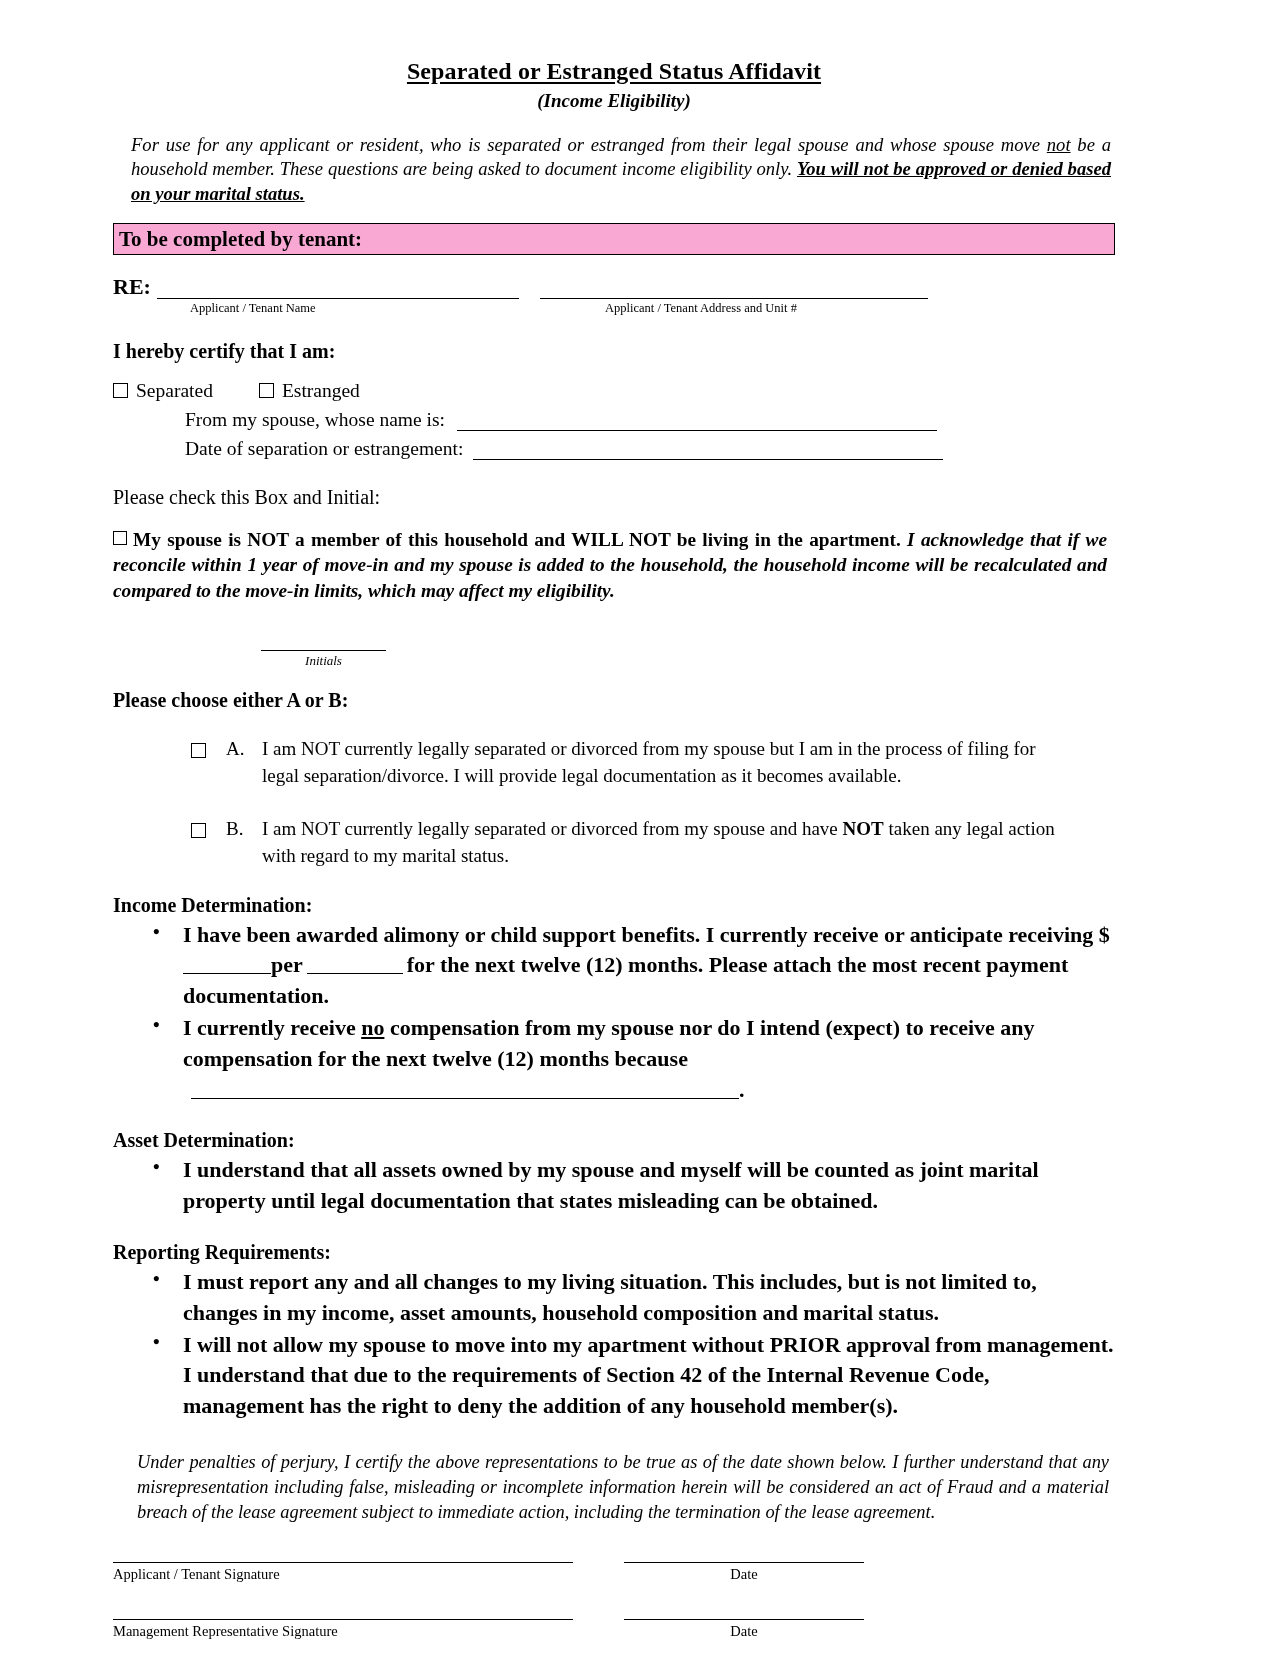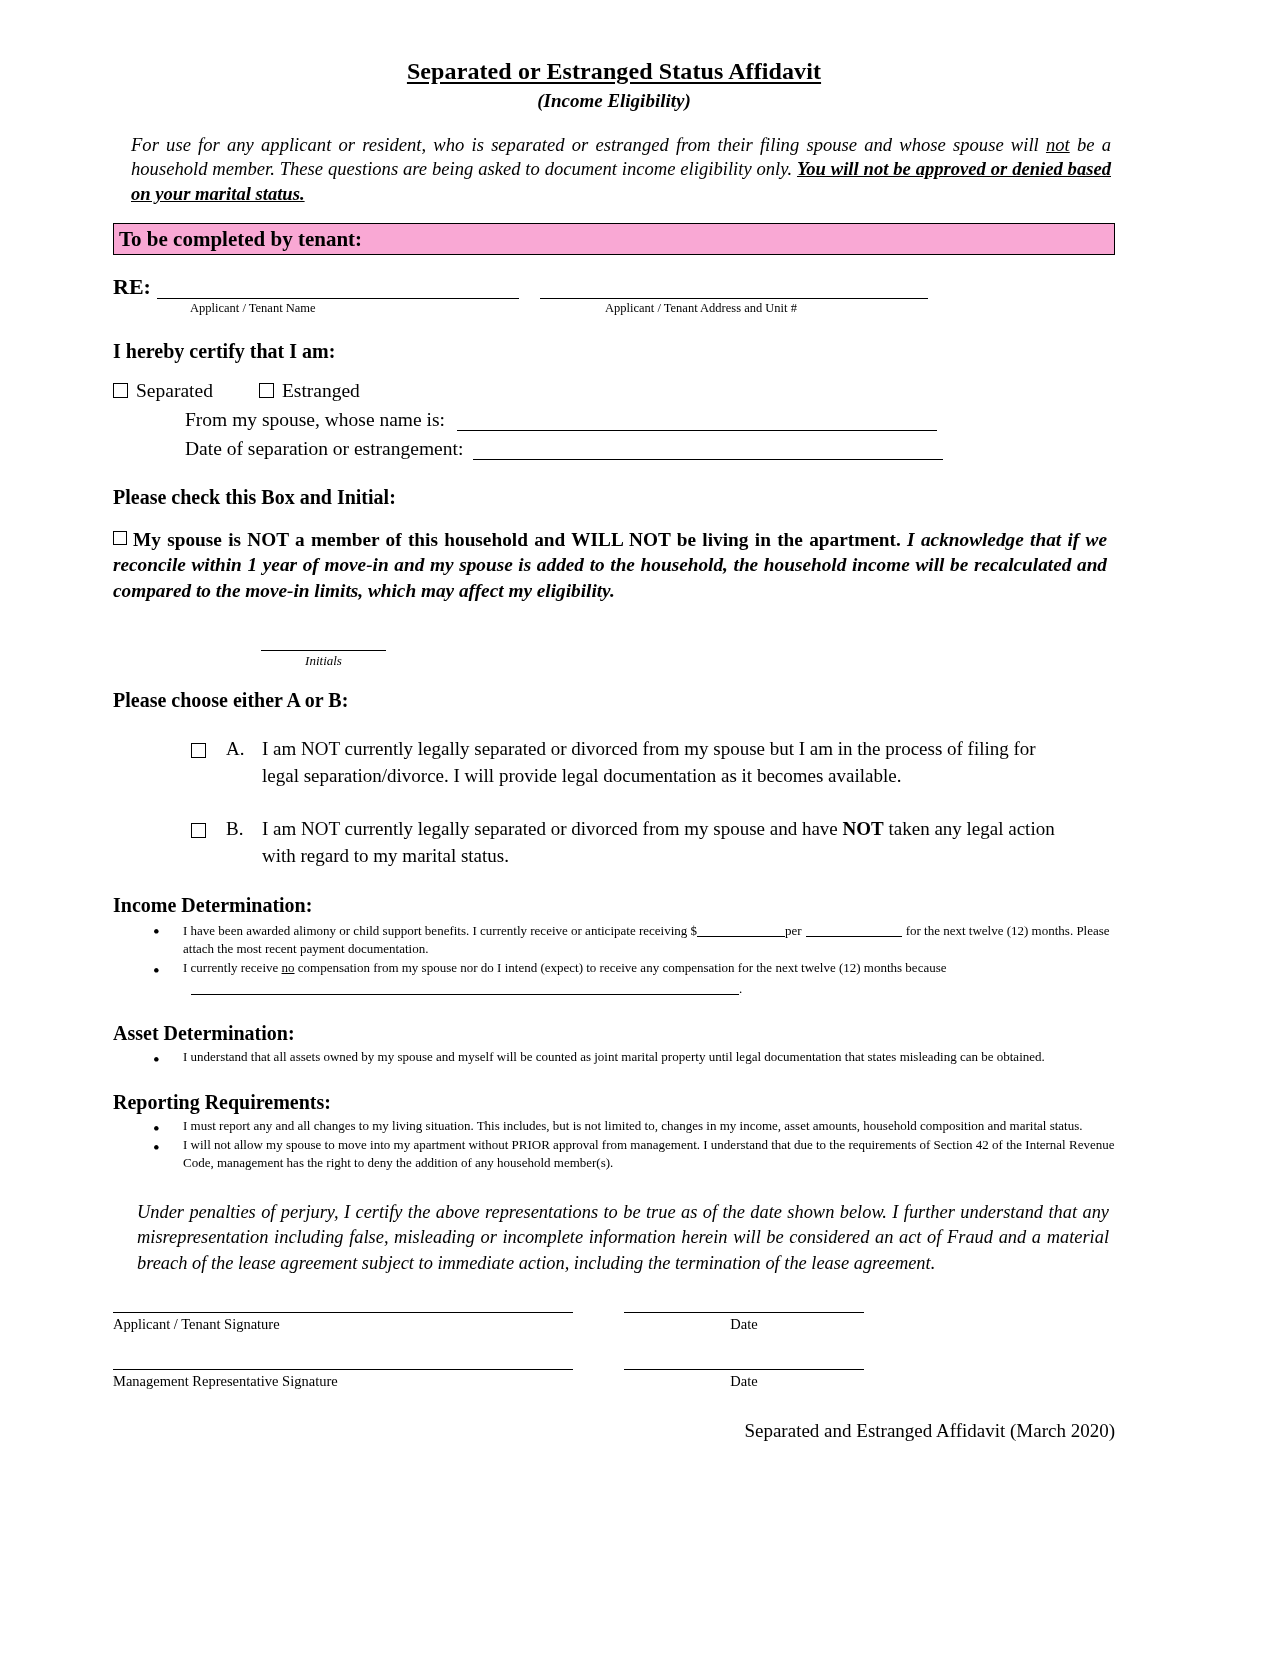--- a/index.html
+++ b/index.html
@@ -127,21 +127,21 @@
     font-size: 19.5px;
     display: flex;
     align-items: flex-end;
   }
   .sub-line .blank { height: 19px; }
   .sp-name-blank { width: 480px; margin-left: 12px; }
   .sp-date-blank { width: 470px; margin-left: 10px; }
 
   
   .sec-head {
-    font-weight: bold;
+    font-weight: normal;
     font-size: 20px;
     margin-top: 26px;
   }
   .spouse-para {
     margin-top: 18px;
     font-size: 19.3px;
     line-height: 1.33;
     font-weight: bold;
     text-align: justify;
     padding-right: 8px;
@@ -211,24 +211,25 @@
     margin-top: 24px;
   }
   ul.bullets {
     margin: 3px 0 0 0;
     padding: 0;
     list-style: none;
   }
   ul.bullets li {
     position: relative;
     padding-left: 70px;
-    font-size: 13px;
+    font-size: 22px;
     line-height: 1.4;
     margin-top: 1px;
     padding-right: 0px;
+    font-weight: bold;
   }
   ul.bullets li::before {
     content: "\2022";
     position: absolute;
     left: 40px;
     top: -1px;
     font-size: 19px;
   }
   .inline-blank {
     display: inline-block;
@@ -287,21 +288,21 @@
 </style>
 </head>
 <body>
 
 <div class="page">
   <div class="content">
 
     <div class="doc-title"><span>Separated or Estranged Status Affidavit</span></div>
     <div class="doc-subtitle">(Income Eligibility)</div>
 
-    <div class="intro"><span>For use for any applicant or resident, who is separated or estranged from their filing spouse and whose spouse will </span><span class="u">not</span><span> be a household member. These questions are being asked to document income eligibility only. </span><span class="bu">You will not be approved or denied based on your marital status.</span></div>
+    <div class="intro"><span>For use for any applicant or resident, who is separated or estranged from their legal spouse and whose spouse move </span><span class="u">not</span><span> be a household member. These questions are being asked to document income eligibility only. </span><span class="bu">You will not be approved or denied based on your marital status.</span></div>
 
     <div class="gray-bar">To be completed by tenant:</div>
 
     <div class="re-row">
       <div class="re-label">RE:</div>
       <div class="blank re-blank1"></div>
       <div class="blank re-blank2"></div>
     </div>
     <div class="re-caps">
       <div class="re-cap1">Applicant / Tenant Name</div>

